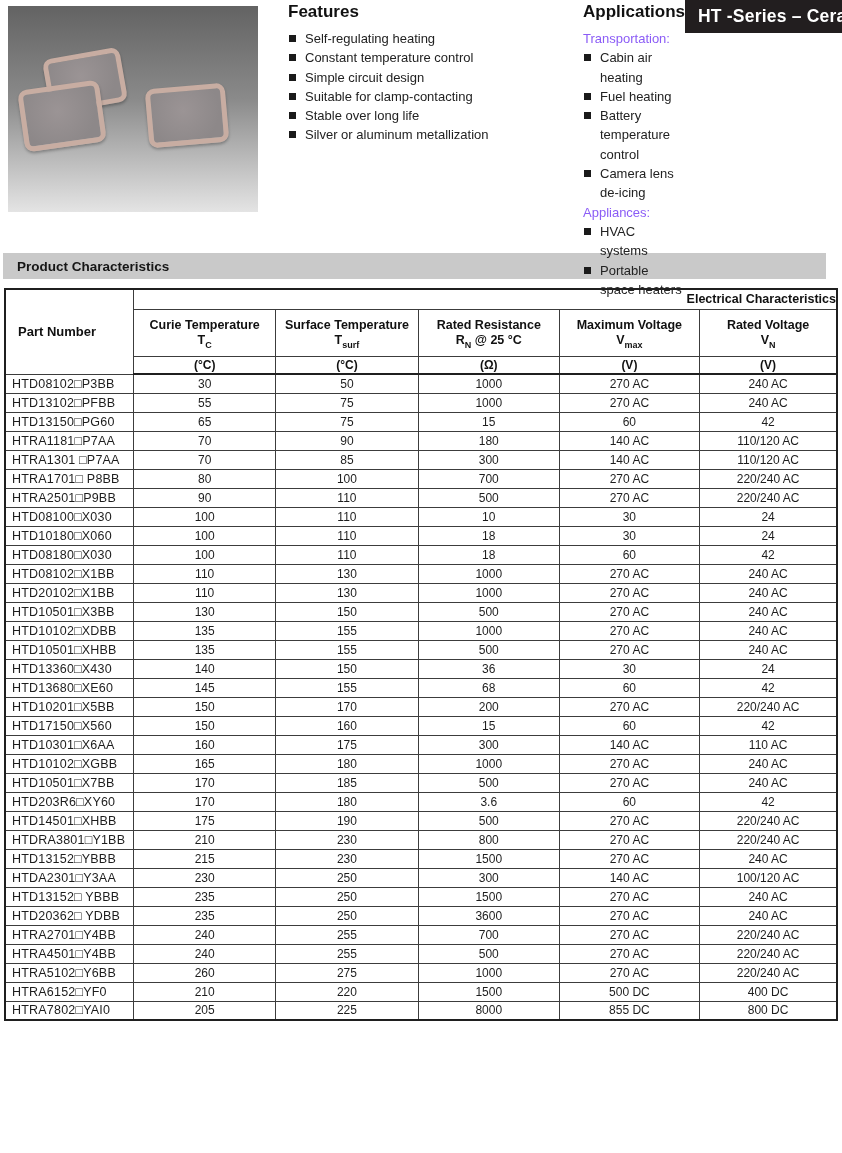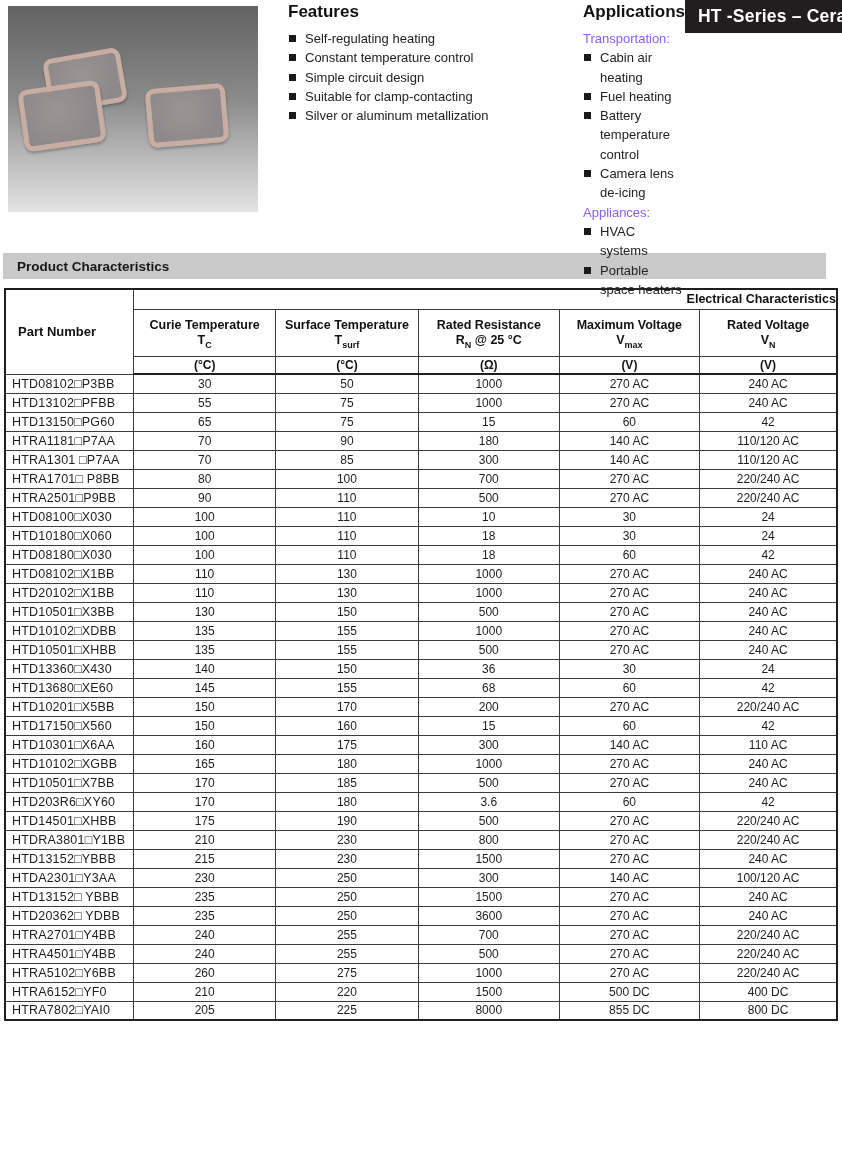--- a/index.html
+++ b/index.html
@@ -95,20 +95,24 @@
               <span class="bullet"></span>
               <span>Constant temperature control</span>
             </li>
             <li>
               <span class="bullet"></span>
               <span>Simple circuit design</span>
             </li>
             <li>
               <span class="bullet"></span>
               <span>Suitable for clamp-contacting</span>
+            </li>
+            <li>
+              <span class="bullet"></span>
+              <span>Stable over long life</span>
             </li>
             <li>
               <span class="bullet"></span>
               <span>Silver or aluminum metallization</span>
             </li>
           </ul>
       </div>
       <div class="apps-col">
         <div class="list-title">Applications</div>
         <div>

